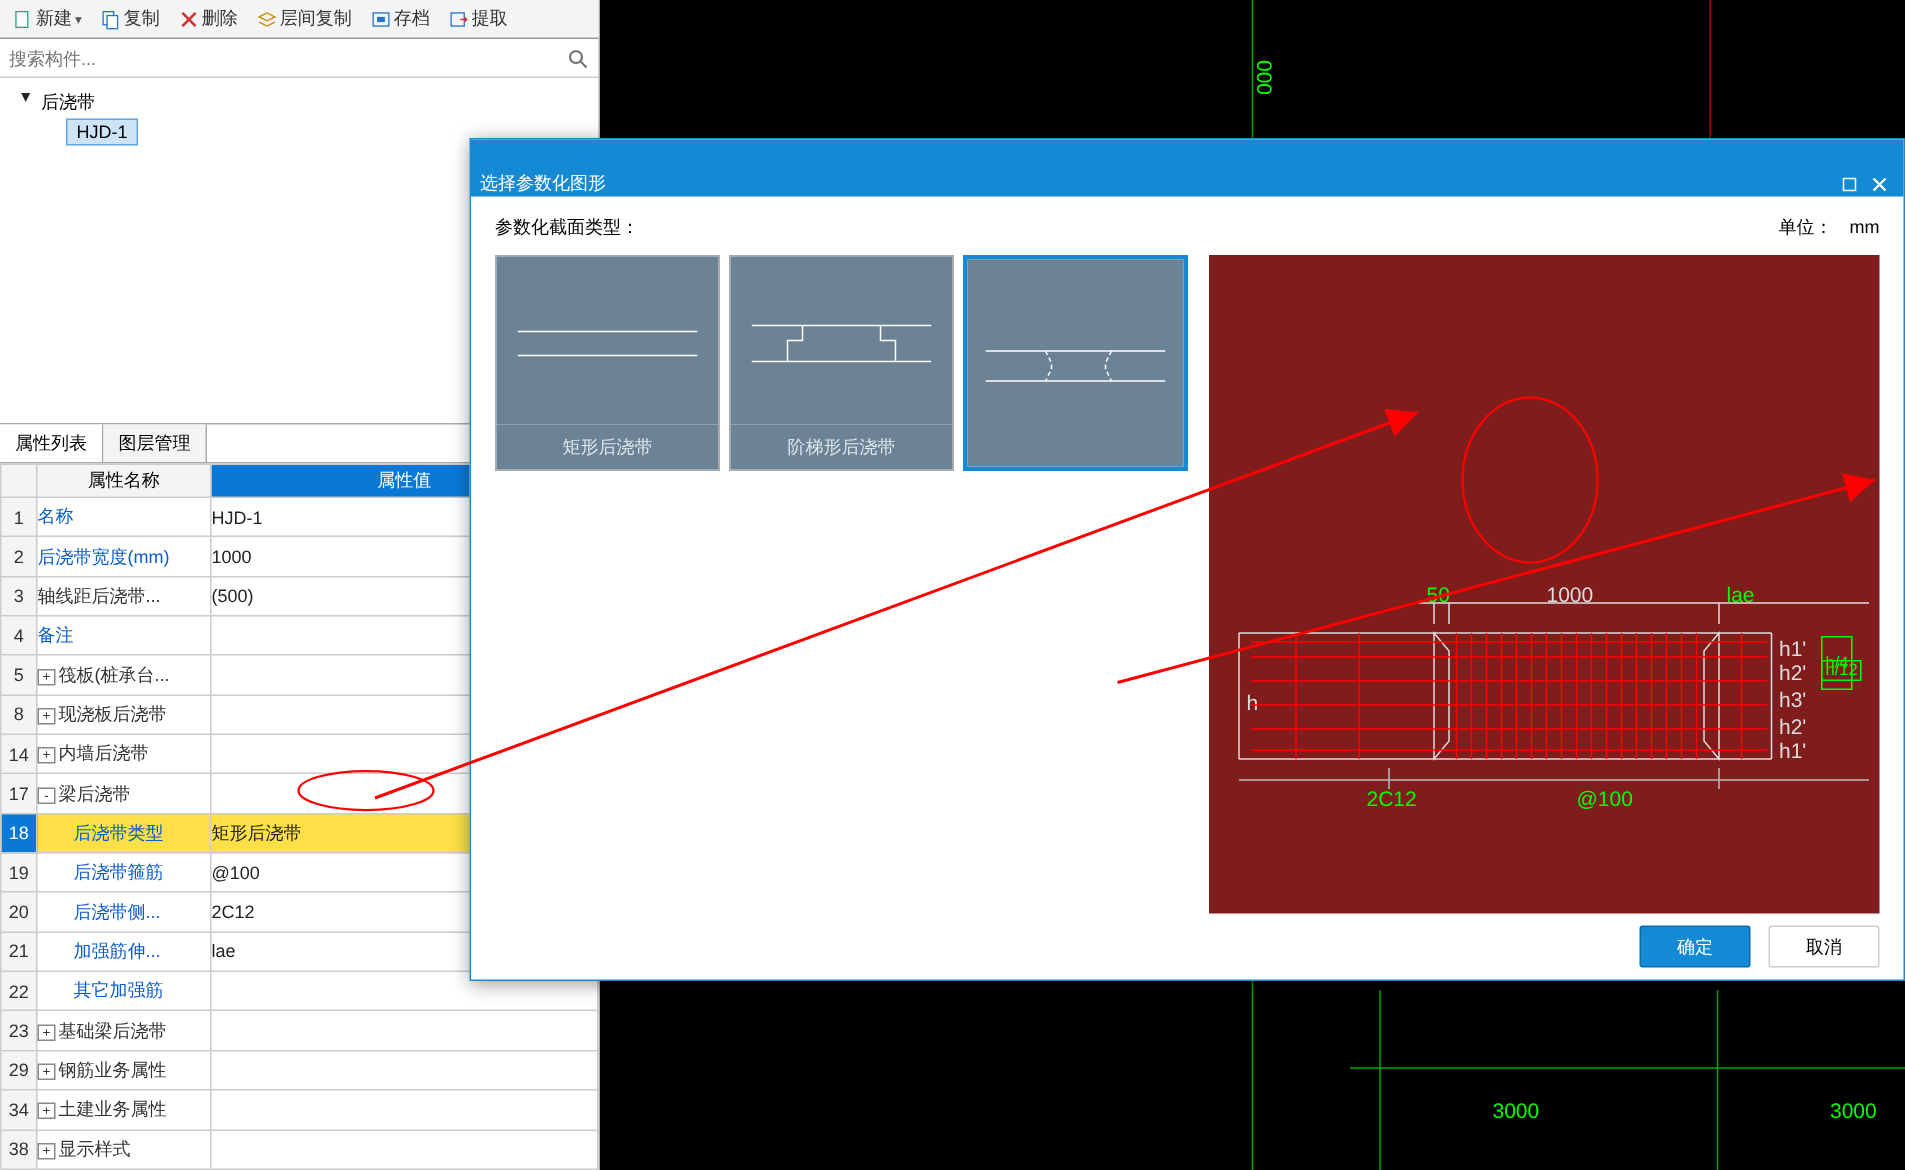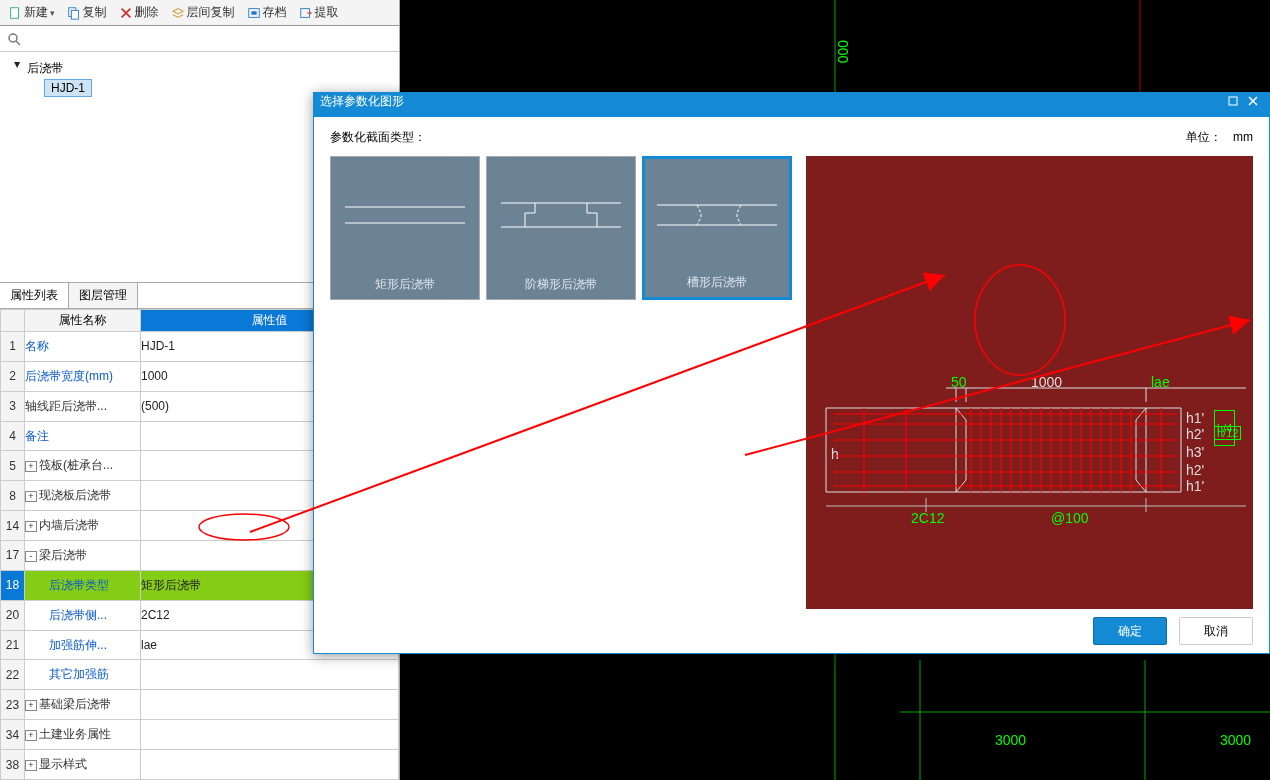--- a/index.html
+++ b/index.html
@@ -75,40 +75,40 @@
     background:#0a78d6; color:#fff;
   }
   .rownum { width:24px; text-align:center; background:#f4f4f4; color:#333; }
   .rownum.sel { background:#0a78d6; color:#fff; }
   .pname { width:116px; color:#0a5bcc; }
   .pname.black { color:#333; }
   .pval { color:#222; }
   .pname.indent { padding-left: 24px; }
   .exp-toggle { display:inline-block; width:12px; text-align:center; margin-right:2px;
     border:1px solid #888; font-size:9px; line-height:9px; }
-  .row-sel { background:#84cc16;margin-left:16px; }
+  .row-sel { background:#fde047;margin-left:16px; }
   
   .cad-area {
     position:absolute; left:400px; top:0; right:0; bottom:0;
     background:#000;
   }
   .cad-dim {
     position:absolute; color:#0f0; font-size:14px;
   }
   
   .dialog {
     position:absolute; left:313px; top:92px;
     width:957px; height:562px;
     background:#fff; border:1px solid #148ad4;
     box-shadow: 0 2px 12px rgba(0,0,0,.4);
     display:flex; flex-direction:column;
   }
   .dlg-titlebar {
-    height:24px; background:#148ad4; color:#fff;
-    display:flex; align-items:flex-start; padding:0 6px;
+    height:38px; background:#148ad4; color:#fff;
+    display:flex; align-items:flex-end; padding:0 6px;
     font-size:12px;
   }
   .dlg-titlebar .spacer { flex:1; }
   .dlg-titlebar .win-btn { width:20px; height:16px; display:flex;
     align-items:center; justify-content:center; cursor:pointer; }
   .dlg-body { flex:1; display:flex; flex-direction:column; padding:12px 16px 8px 16px; }
   .dlg-header-row { display:flex; justify-content:space-between; margin-bottom:10px; }
   .content-row { flex:1; display:flex; gap:8px; }
   .template-col {
     display:flex; gap:6px; align-items:flex-start;
@@ -207,20 +207,21 @@
         <svg viewBox="0 0 16 16">
             <rect x="2" y="3" width="10" height="10" fill="none" stroke="#27c"></rect>
             <path d="M9 8 L14 8 M12 6 L14 8 L12 10" fill="none" stroke="#c33"></path>
           </svg>
       </span>
       <span>提取</span>
     </div>
   </div>
 
   <div class="search-row">
+    <input class="search-input" placeholder="搜索构件..." style="">
     <span class="search-icon">
       <svg viewBox="0 0 16 16">
           <circle cx="7" cy="7" r="4" fill="none" stroke="#777" stroke-width="1.5"></circle>
           <path d="M10 10 L14 14" stroke="#777" stroke-width="1.5"></path>
         </svg>
     </span>
   </div>
 
   <div class="tree-area">
     <div class="tree-root">
@@ -284,37 +285,47 @@
           <td class="rownum">17</td>
           <td class="pname black"><span class="exp-toggle">-</span>梁后浇带</td>
           <td class="pval"></td>
         </tr>
         <tr class="row-sel">
           <td class="rownum sel">18</td>
           <td class="pname indent">后浇带类型</td>
           <td class="pval">矩形后浇带</td>
         </tr>
         <tr>
+          <td class="rownum">19</td>
+          <td class="pname indent">后浇带箍筋</td>
+          <td class="pval">@100</td>
+        </tr>
+        <tr>
           <td class="rownum">20</td>
           <td class="pname indent">后浇带侧...</td>
           <td class="pval">2C12</td>
         </tr>
         <tr>
           <td class="rownum">21</td>
           <td class="pname indent">加强筋伸...</td>
           <td class="pval">lae</td>
         </tr>
         <tr>
           <td class="rownum">22</td>
           <td class="pname indent">其它加强筋</td>
           <td class="pval"></td>
         </tr>
         <tr>
           <td class="rownum">23</td>
           <td class="pname black"><span class="exp-toggle">+</span>基础梁后浇带</td>
+          <td class="pval"></td>
+        </tr>
+        <tr>
+          <td class="rownum">29</td>
+          <td class="pname black"><span class="exp-toggle">+</span>钢筋业务属性</td>
           <td class="pval"></td>
         </tr>
         <tr>
           <td class="rownum">34</td>
           <td class="pname black"><span class="exp-toggle">+</span>土建业务属性</td>
           <td class="pval"></td>
         </tr>
         <tr>
           <td class="rownum">38</td>
           <td class="pname black"><span class="exp-toggle">+</span>显示样式</td>
@@ -388,21 +399,20 @@
           </div>
           <div class="tmpl-card selected">
             <div class="tmpl-img">
               <svg width="120" height="60">
                 <line x1="0" y1="22" x2="120" y2="22" stroke="#fff"></line>
                 <line x1="0" y1="42" x2="120" y2="42" stroke="#fff"></line>
                 <path d="M40 22 L44 30 L44 34 L40 42 M84 22 L80 30 L80 34 L84 42" stroke="#fff" stroke-dasharray="3 2" fill="none"></path>
                 <rect x="44" y="22" width="36" height="10" class="hatch" fill="none"></rect>
               </svg>
             </div>
-            <div class="tmpl-label">槽形后浇带</div>
           </div>
         </div>
       <div class="preview-col">
 
         <span class="prev-text prev-green" style="left:145px;top:218px;">50</span>
         <span class="prev-text prev-white" style="left:225px;top:218px;">1000</span>
         <span class="prev-text prev-green" style="left:345px;top:218px;">lae</span>
         <span class="prev-text prev-white" style="left:25px;top:290px;">h</span>
         <span class="prev-text prev-white" style="left:380px;top:254px;">h1'</span>
         <span class="prev-text prev-white" style="left:380px;top:270px;">h2'</span>

